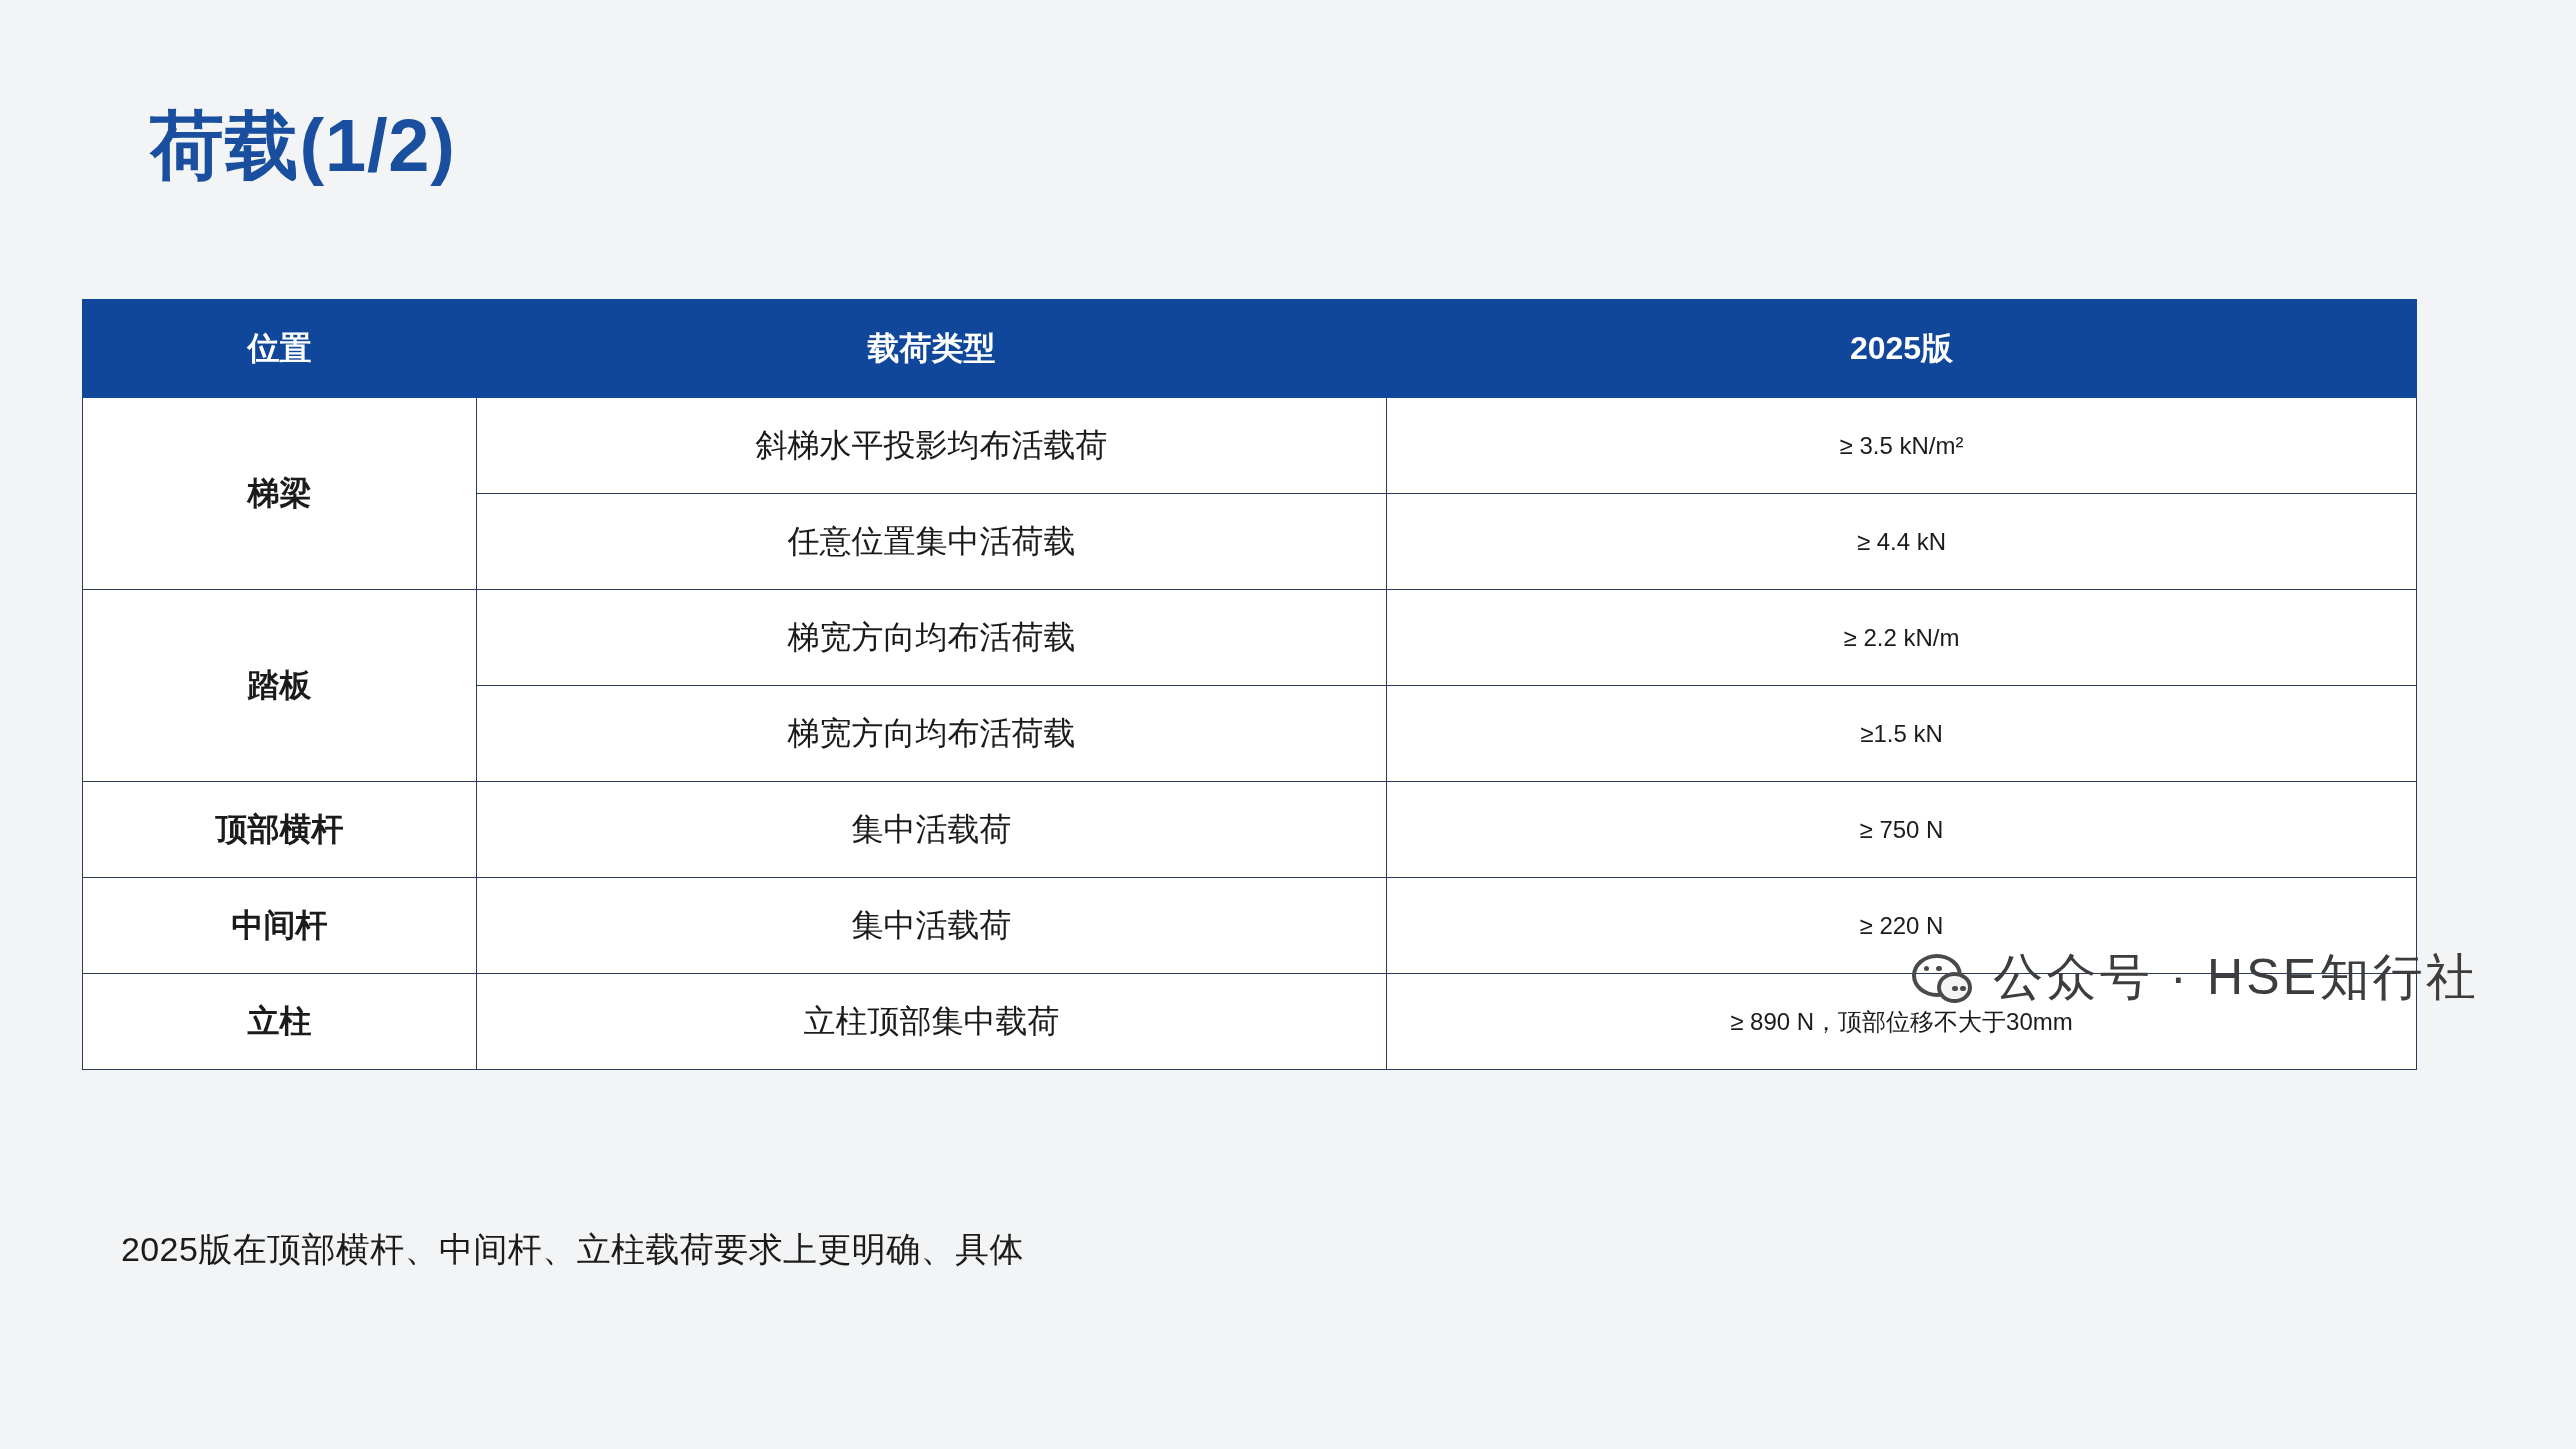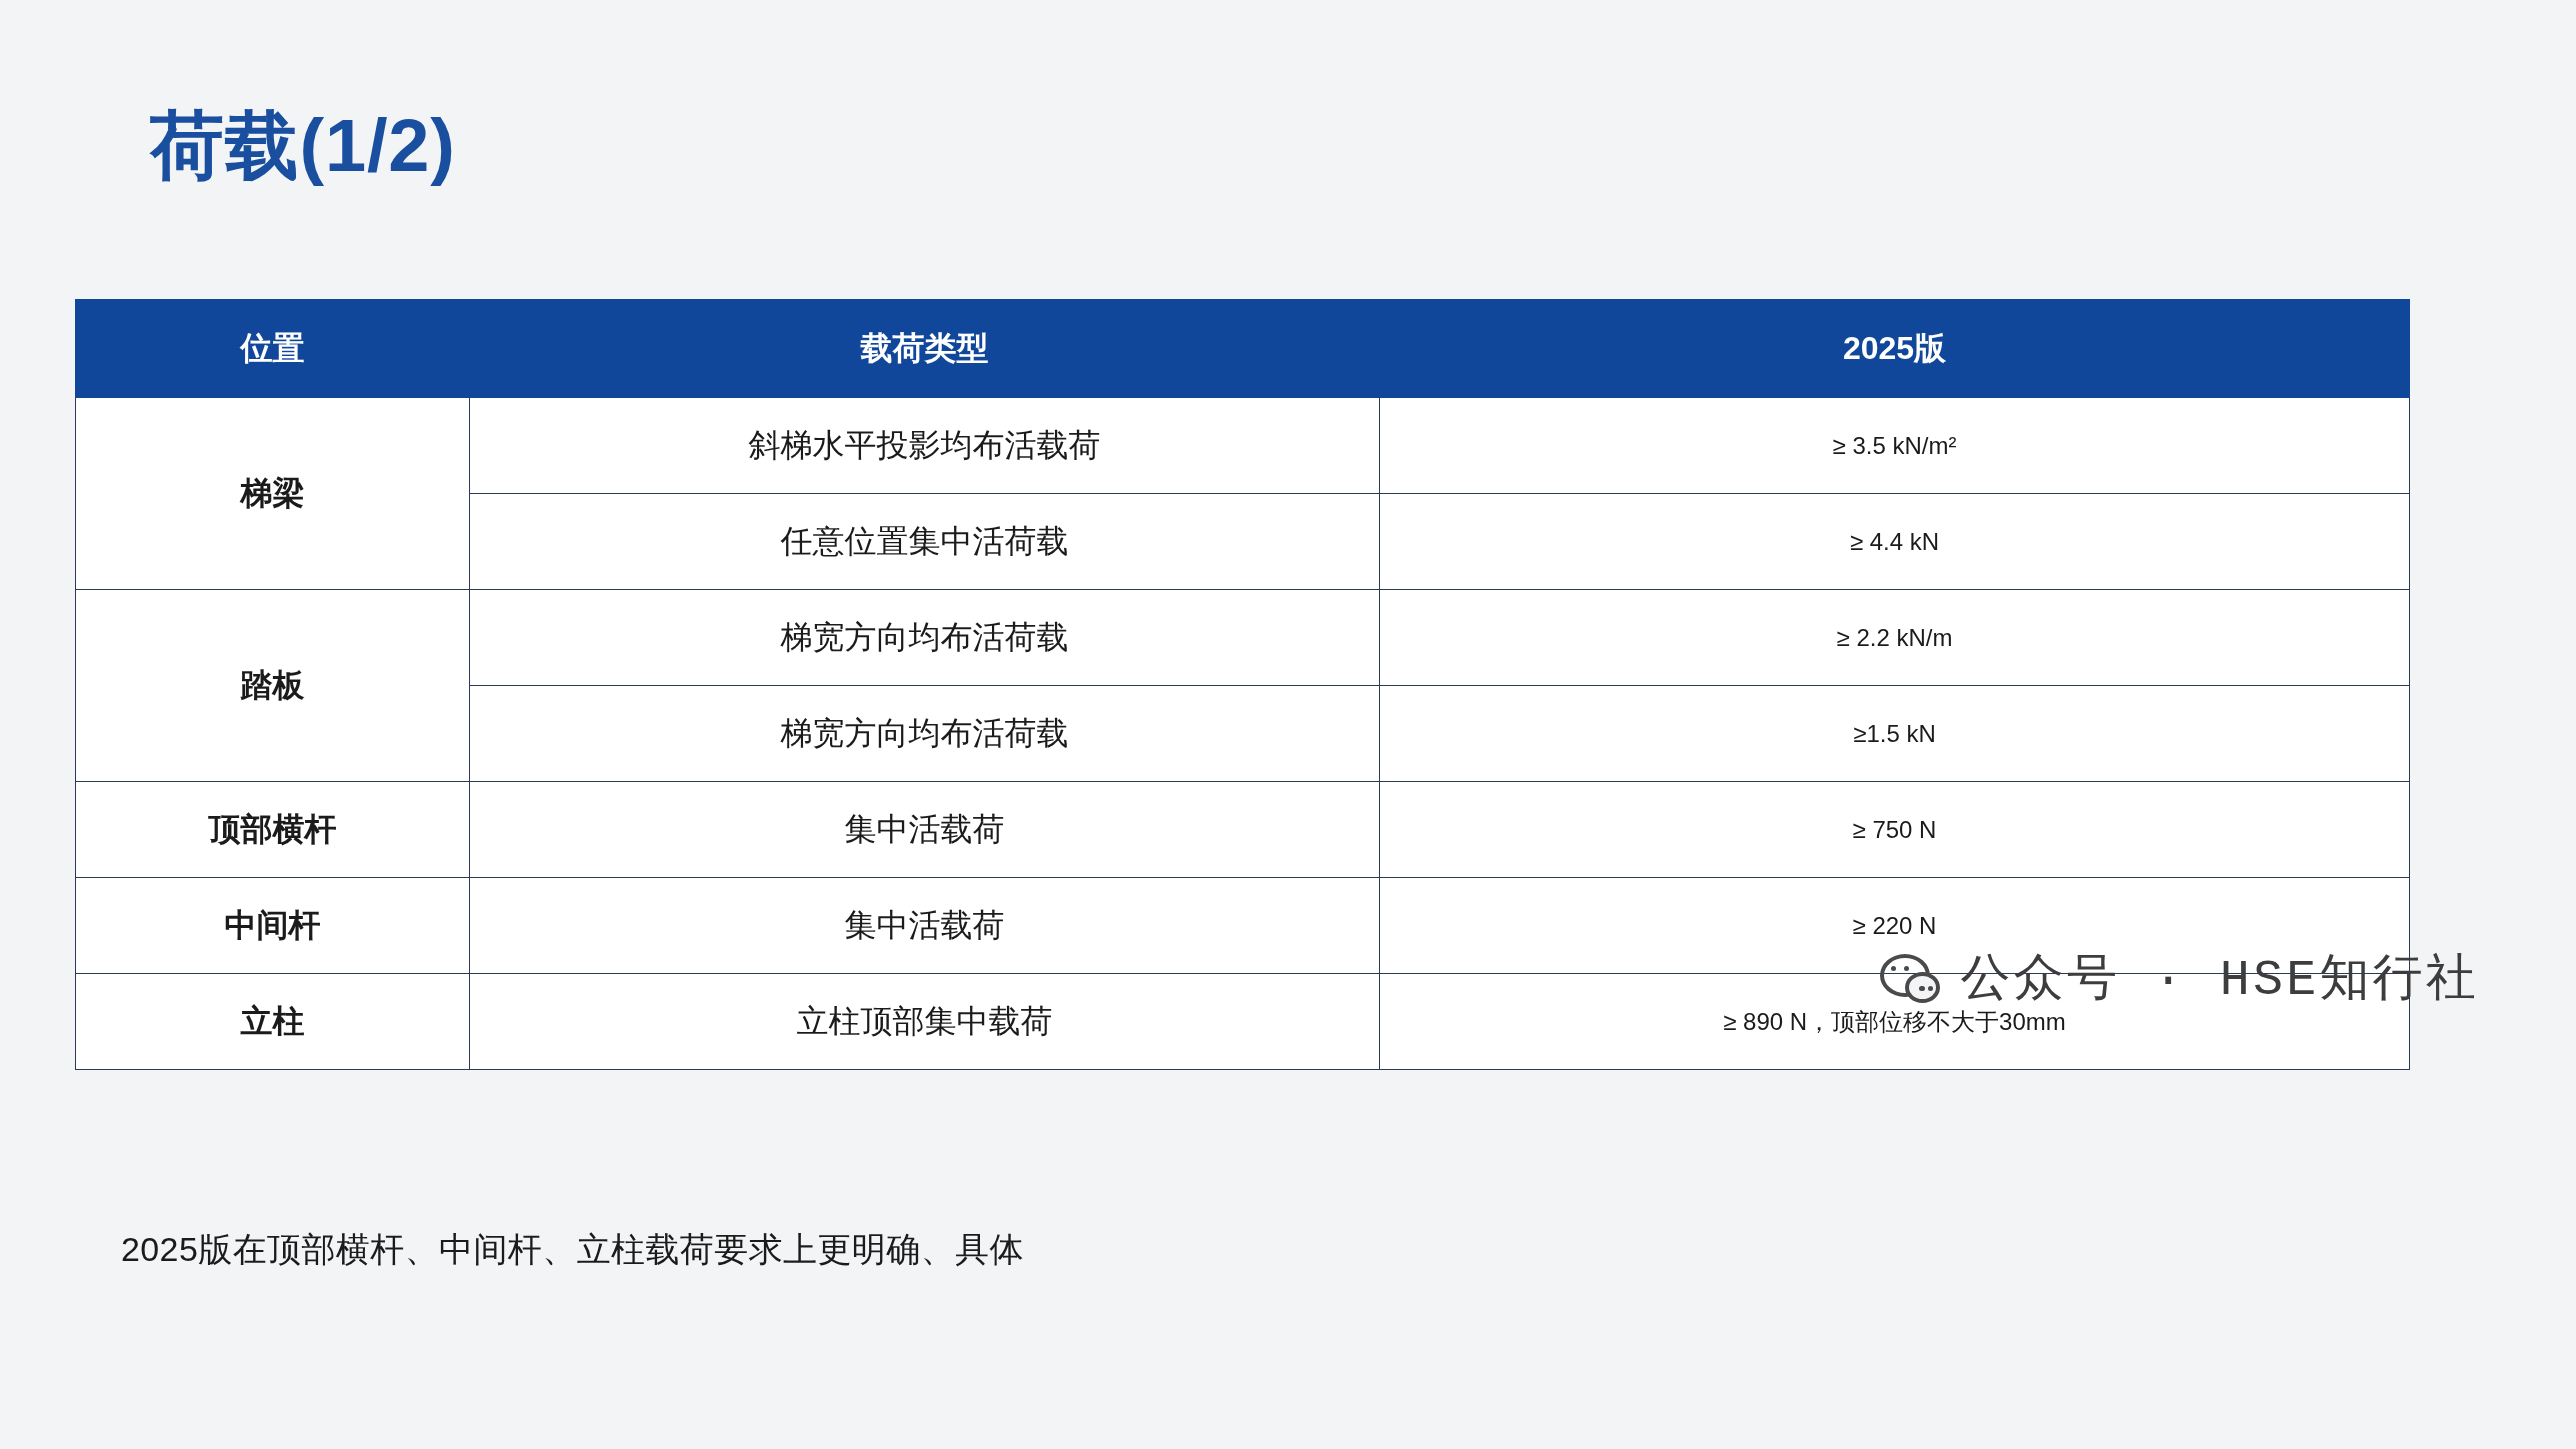--- a/index.html
+++ b/index.html
@@ -29,21 +29,21 @@
     top: 105px;
     font-size: 74px;
     font-weight: bold;
     color: #1a4fa0;
     letter-spacing: 0.8px;
     line-height: 1.1;
   }
 
   .table-wrap {
     position: absolute;
-    left: 75px;
+    left: 82px;
     top: 299px;
     width: 2335px;
   }
 
   table.loads {
     border-collapse: collapse;
     table-layout: fixed;
     width: 2335px;
     background: #ffffff;
   }
@@ -96,21 +96,20 @@
   }
 
   .watermark {
     position: absolute;
     right: 97px;
     bottom: 64px;
     display: flex;
     align-items: center;
     gap: 21px;
     color: #3a3a3a;
-    font-family: Liberation Mono, monospace;
   }
 
   .wechat-icon {
     width: 60px;
     height: 50px;
     position: relative;
     display: inline-block;
   }
   .wechat-icon .bubble-big {
     position: absolute;

